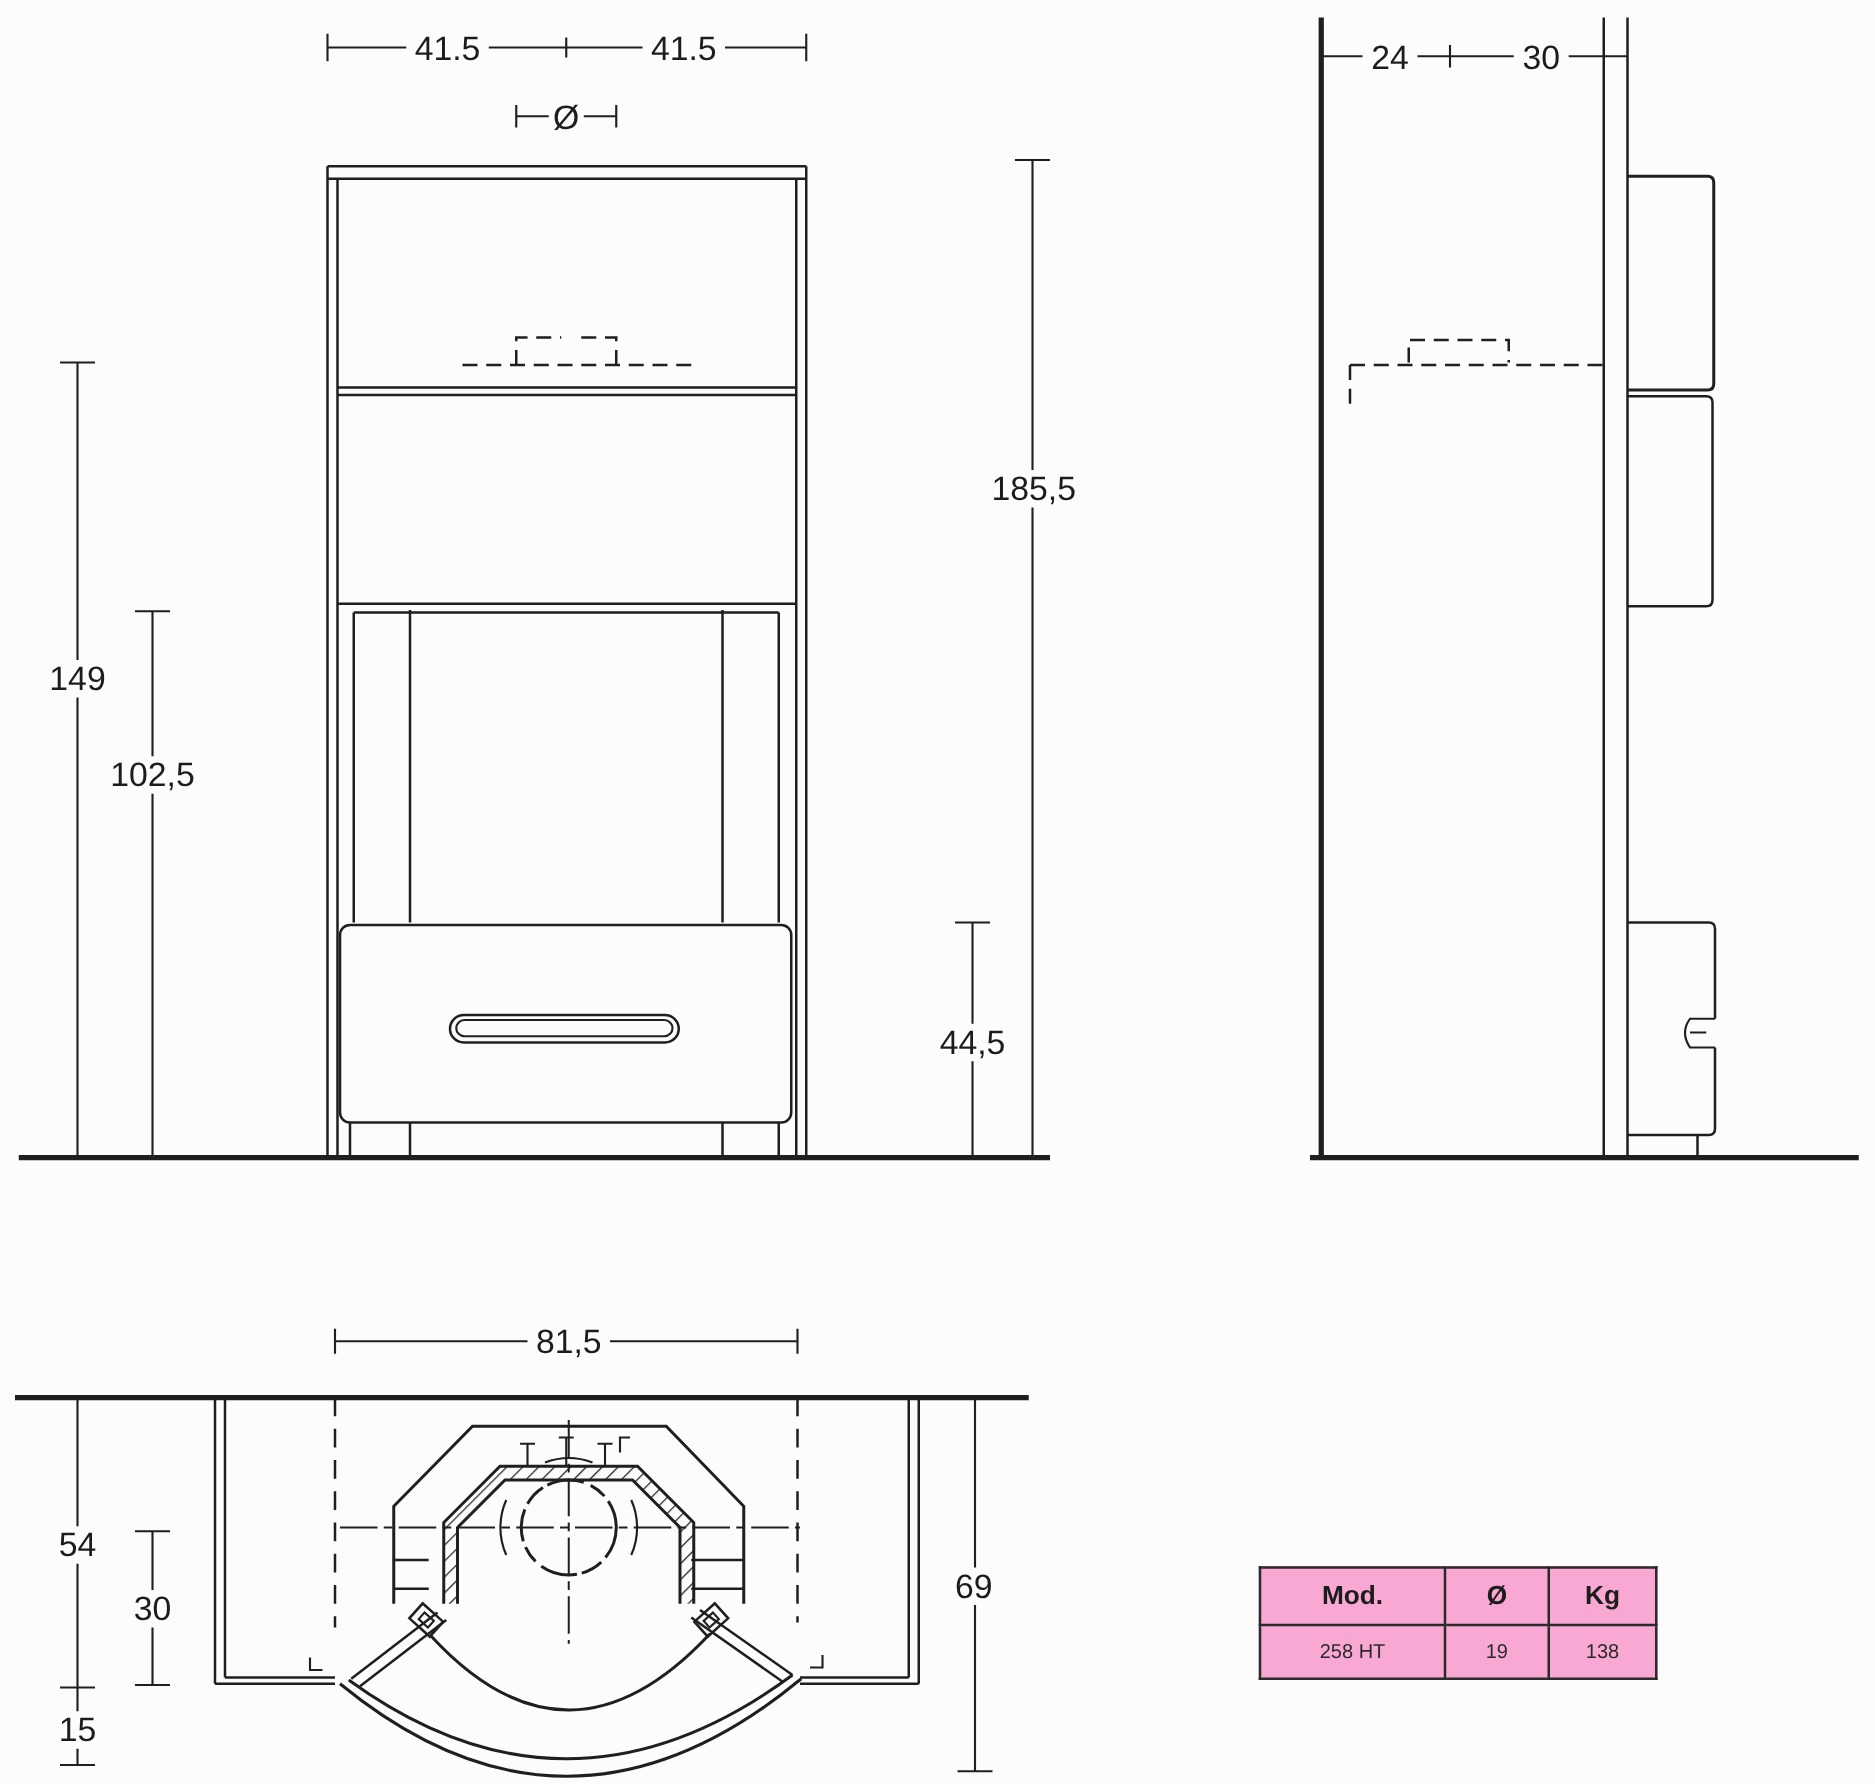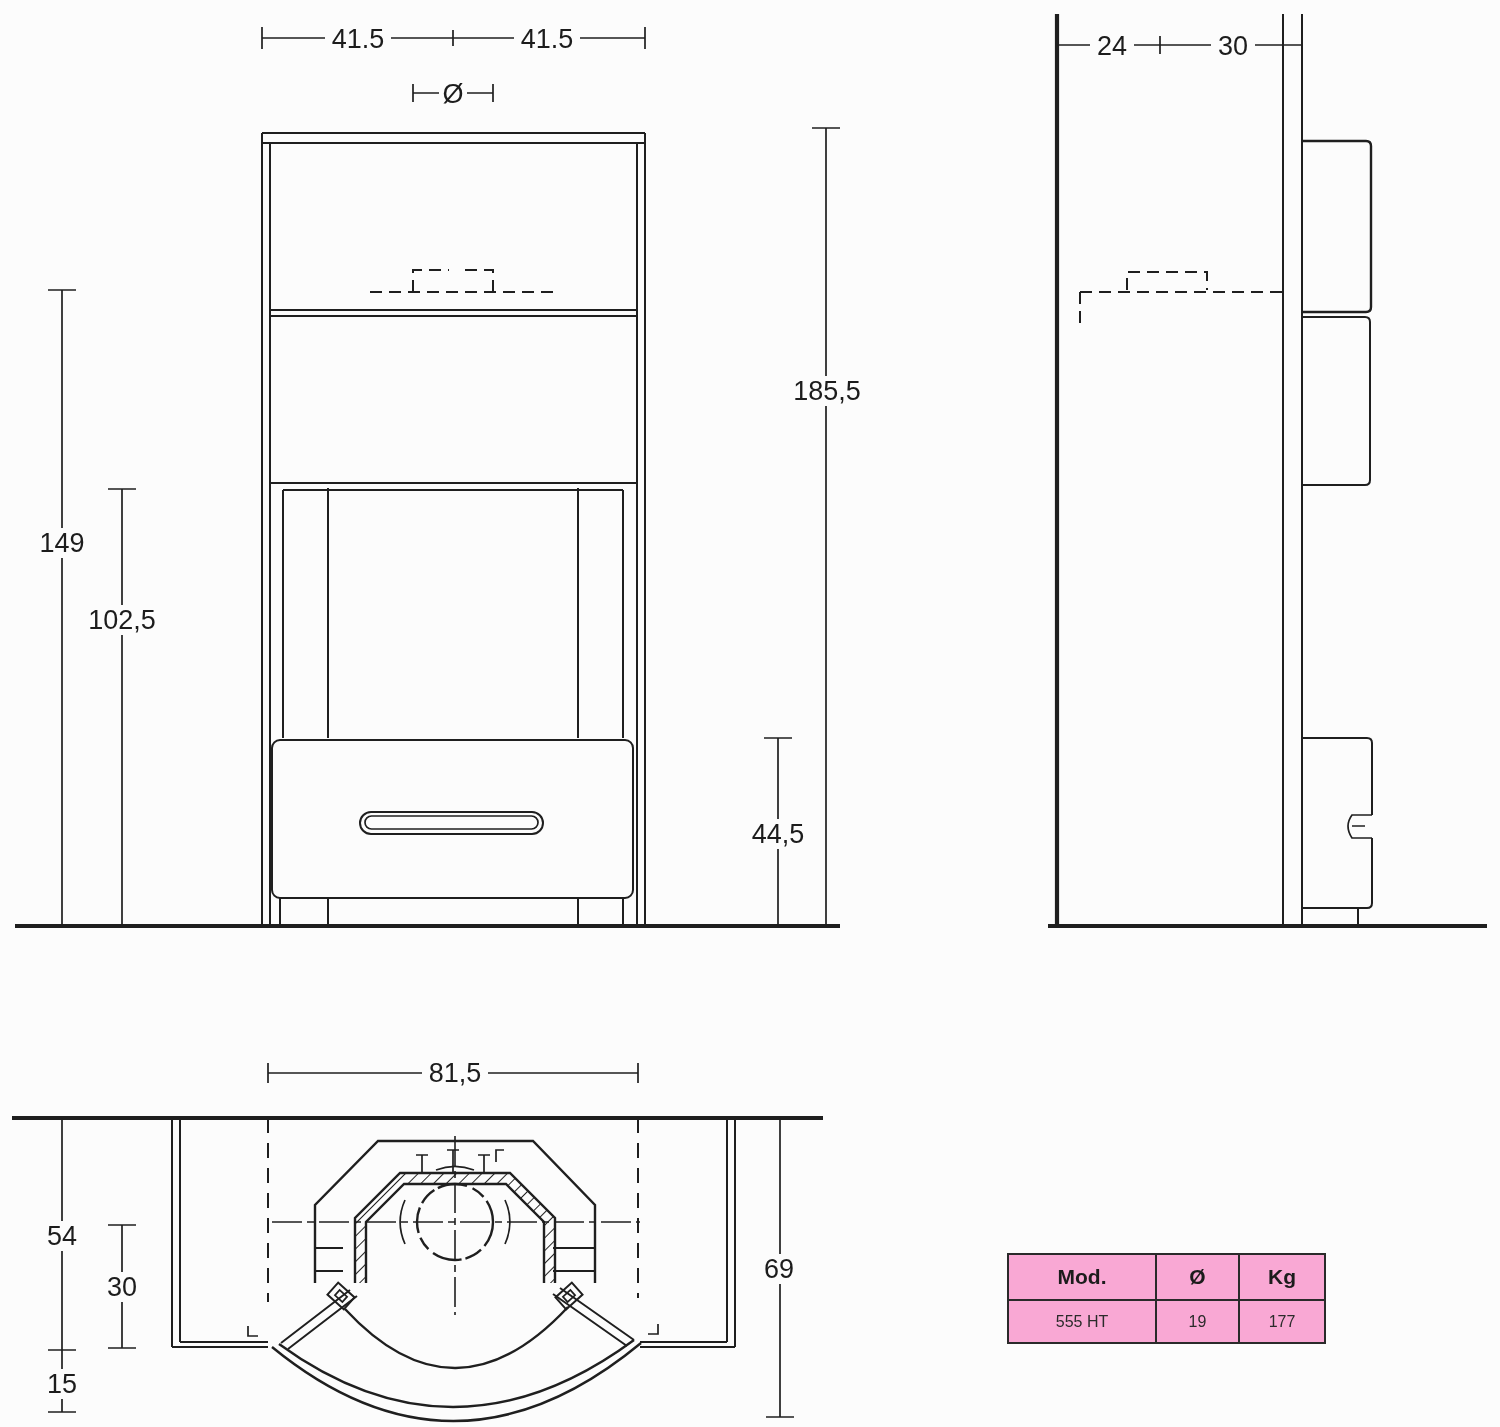--- a/index.html
+++ b/index.html
@@ -235,20 +235,20 @@
         <col class="c2">
         <col class="c3">
       </colgroup>
   <tbody>
     <tr>
       <td class="hdr">Mod.</td>
       <td class="hdr">Ø</td>
       <td class="hdr">Kg</td>
     </tr>
     <tr>
-      <td class="val">555 HT</td>
+      <td class="val">258 HT</td>
       <td class="val">19</td>
-      <td class="val">177</td>
+      <td class="val">138</td>
     </tr>
   </tbody>
 </table>
 
 </div>
 
 </body></html>

